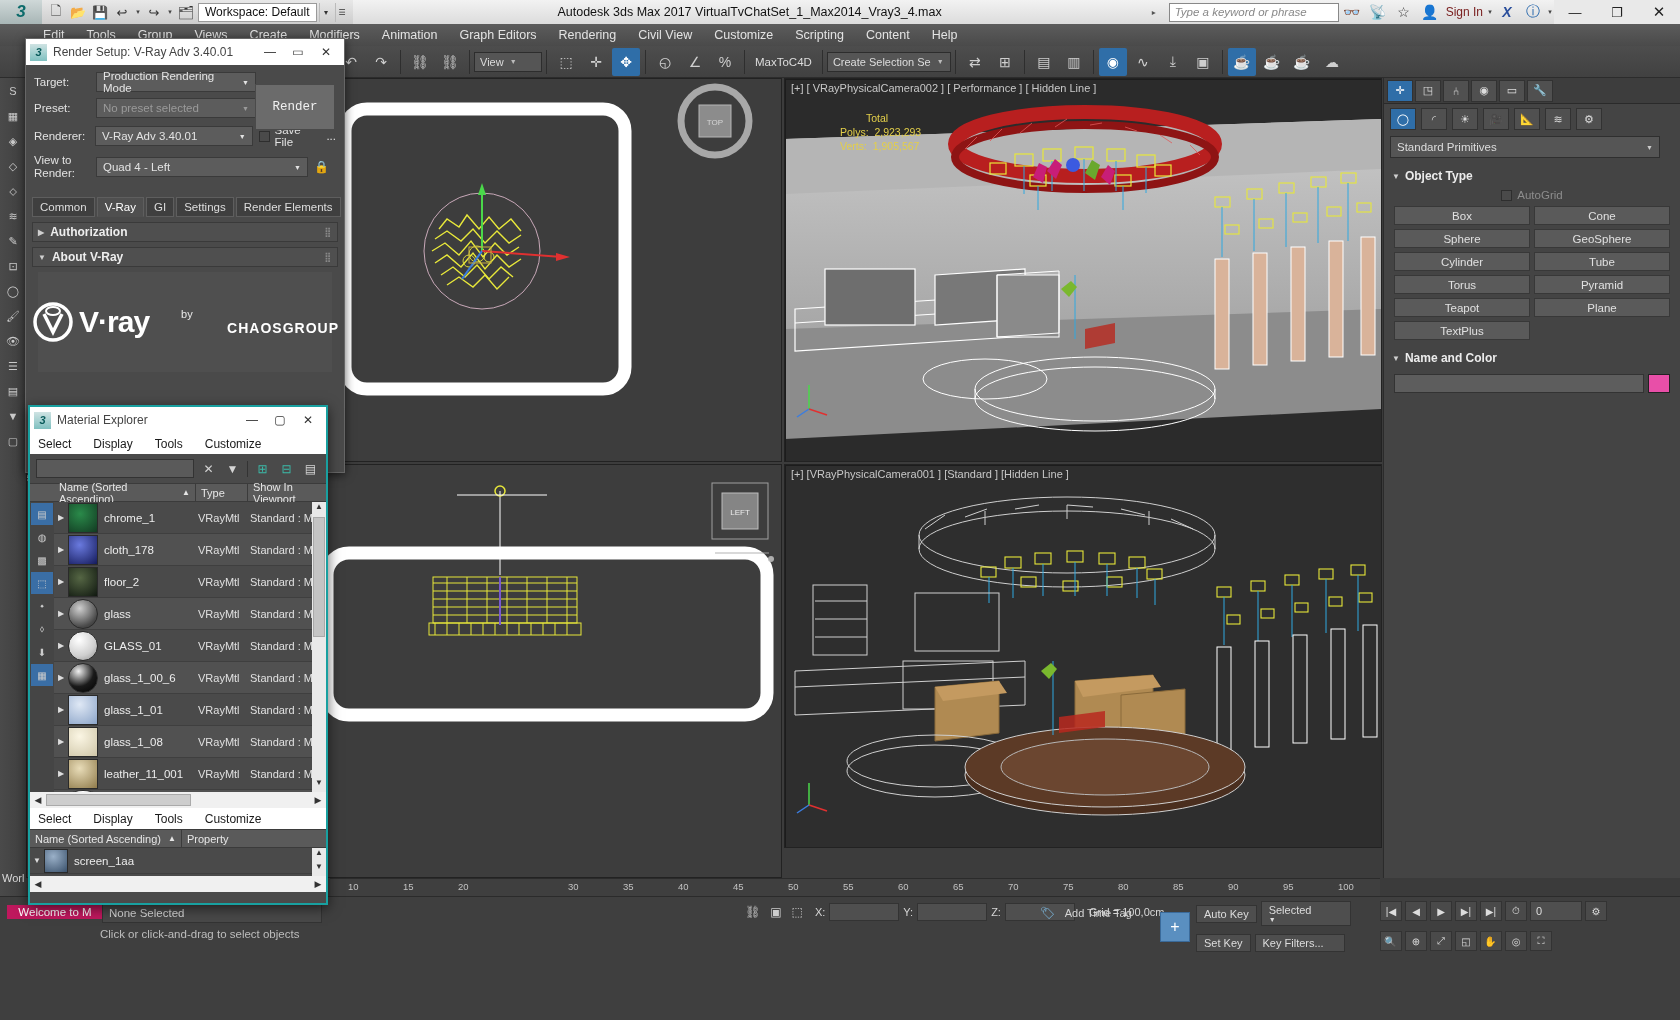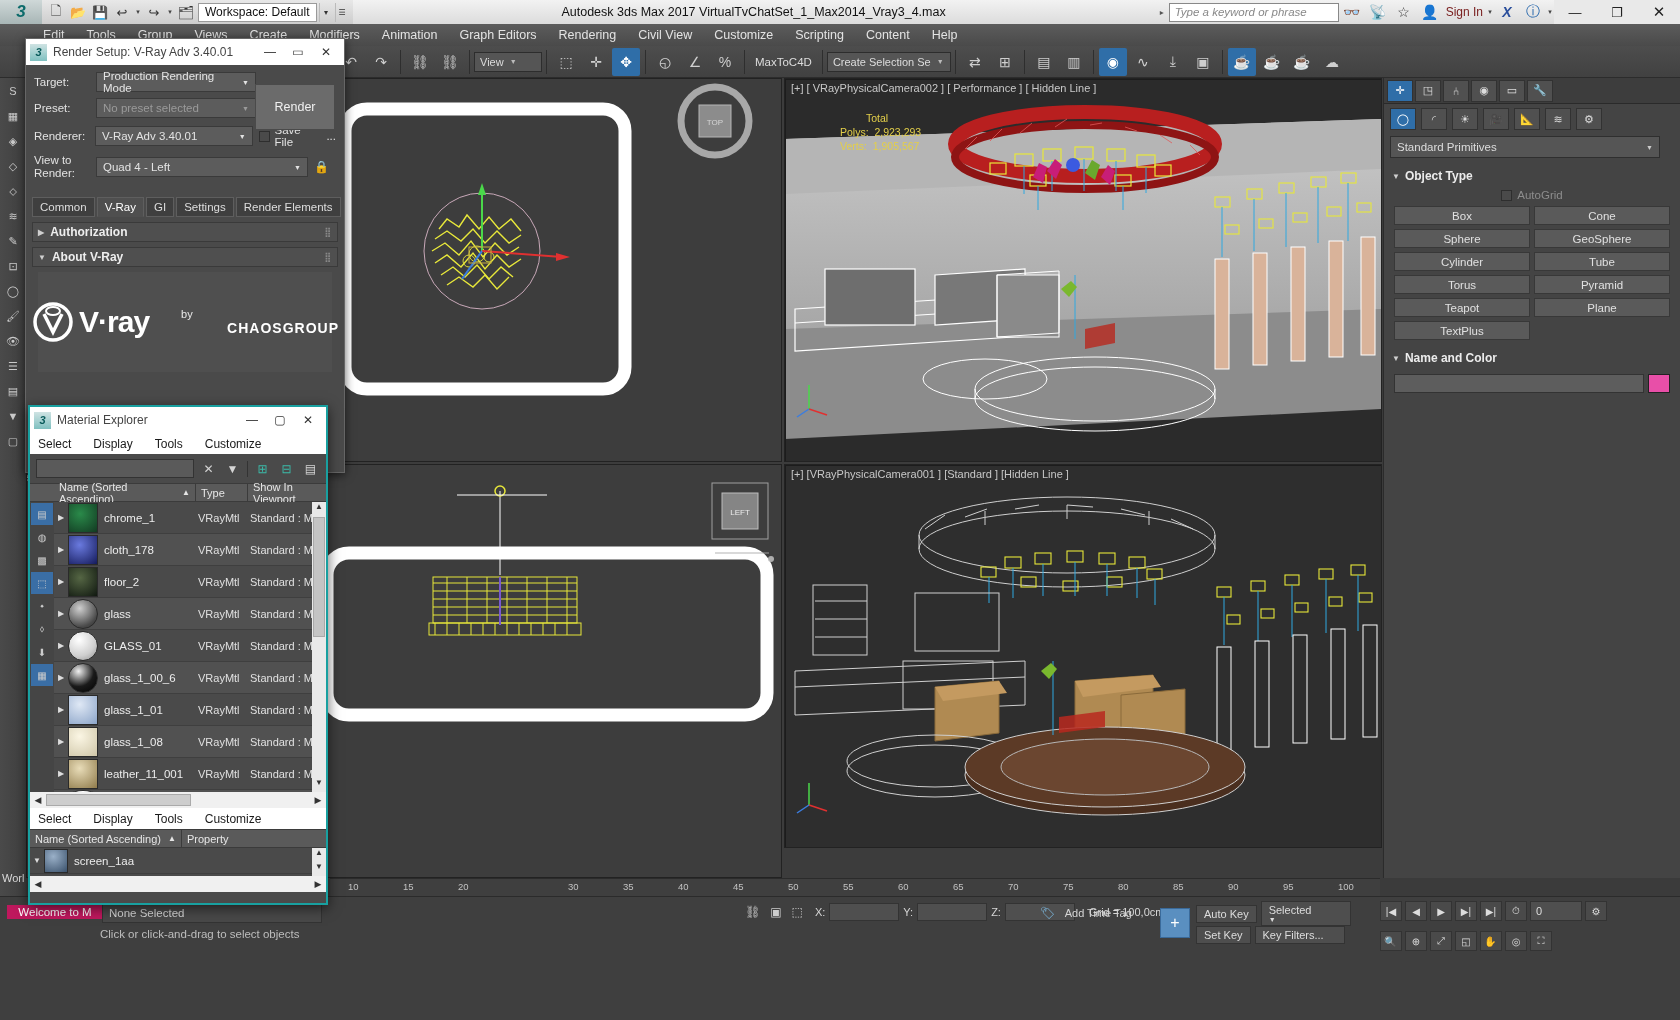--- a/index.html
+++ b/index.html
@@ -19,21 +19,21 @@
     font-size:13px; color:#333; }
   .qcaret { font-size:7px; color:#444; width:8px; text-align:center;}
   .wsbox { height:19px; border:1px solid #9a9a9a; background:#fff; display:flex; align-items:center;
     padding:0 6px; font-size:12px; color:#111; }
   .wscaret { width:14px; text-align:center; font-size:8px; color:#333; border-left:1px solid #bbb; height:19px;
     display:flex;align-items:center;justify-content:center;}
   #apptitle { flex:1; text-align:center; font-size:12.5px; color:#111; white-space:nowrap; }
   #searchwrap { display:flex; align-items:center; height:24px; }
   #searchcaret { width:14px; font-size:8px; color:#555; text-align:center; }
   #searchbox { width:170px; height:19px; border:1px solid #888; background:#fff;
-    font-size:11.5px; color:#888; font-style:italic; padding:0 5px; display:flex; align-items:center; }
+    font-size:11.5px; color:#888; font-style:italic; padding:0 5px; display:flex; align-items:center;margin-left:8px; }
   .tbicon { width:26px; height:24px; display:flex; align-items:center; justify-content:center;
     font-size:14px; color:#333; }
   #signin { font-size:12px; color:#7a2020; padding:0 3px; }
   #wctrl { display:flex; height:24px; background:#e9e9e9; }
   .wc { width:42px; height:24px; display:flex;align-items:center;justify-content:center;
     font-size:13px; color:#222; }
   .wc:last-child { font-size:15px; }
 
   
   #menubar { position:absolute; left:0; top:24px; width:1680px; height:22px;
@@ -108,21 +108,21 @@
   .dlg-name { flex:1; font-size:12px; color:#444; }
   .dlg-btn { width:28px; height:24px; display:flex; align-items:center; justify-content:center;
     font-size:12px; color:#333; }
   .rs-body { padding:7px 8px; }
   .rs-row { display:flex; align-items:center; margin-bottom:6px; }
   .rs-lbl { width:62px; font-size:11.5px; color:#e2e2e2; line-height:13px; }
   .rs-sel { height:20px; background:#5c5c5c; border:1px solid #3a3a3a; color:#e3e3e3;
     font-size:11.5px; display:flex; align-items:center; padding:0 6px; justify-content:space-between; }
   .rs-sel.dis { color:#9a9a9a; }
   #renderBtn { position:absolute; right:9px; top:45px; width:80px; height:46px; background:#6b6b6b;
-    border:1px solid #4a4a4a; color:#f0f0f0; font-size:12.5px; display:flex;align-items:center;justify-content:center;}
+    border:1px solid #4a4a4a; color:#f0f0f0; font-size:12.5px; display:flex;align-items:center;justify-content:center;font-family:Liberation Mono, monospace;}
   .savefile { display:flex; align-items:center; gap:5px; font-size:11.5px; color:#e2e2e2; }
   #rs-tabs { display:flex; margin:4px 0 0 6px; gap:2px; }
   .rtab { background:#3f3f3f; border:1px solid #5e5e5e; color:#ddd; font-size:11.5px;
     padding:3px 7px; }
   .rtab.act { background:#4f4f4f; color:#fff; border-bottom:1px solid #4f4f4f; }
   .rollhdr { background:#4f4f4f; border:1px solid #3a3a3a; margin:5px 6px 0 6px; height:20px;
     display:flex; align-items:center; gap:6px; padding:0 5px; color:#eee; font-size:12px; font-weight:bold; }
   .grip { margin-left:auto; color:#888; font-size:9px; letter-spacing:1px;}
   #vraylogo { margin:5px 12px 0 12px; height:100px; background:#4f4f4f; display:flex;
     align-items:center; justify-content:center; gap:16px; }
@@ -914,21 +914,21 @@
     <div style="width:30px;height:30px;background:#5a8fc0;border:1px solid #3a6a9a;color:#fff;
       display:flex;align-items:center;justify-content:center;font-size:16px;">+</div>
     <div>
       <div style="display:flex;gap:4px;align-items:center;">
         <span class="keybtn">Auto Key</span>
         <span class="keybtn" style="width:90px;display:inline-flex;flex-direction:column;">
           <span>Selected</span>
           <span style="font-size:7px">▼</span>
         </span>
       </div>
-      <div style="display:flex;gap:4px;align-items:center;margin-top:0;">
+      <div style="display:flex;gap:4px;align-items:center;margin-top:8px;">
         <span class="keybtn">Set Key</span>
         <span class="keybtn" style="width:90px;">Key Filters...</span>
       </div>
     </div>
   </div>
   <div class="playbtns">
     <div class="pbtn">|◀</div>
     <div class="pbtn">◀</div>
     <div class="pbtn">▶</div>
     <div class="pbtn">▶|</div>

